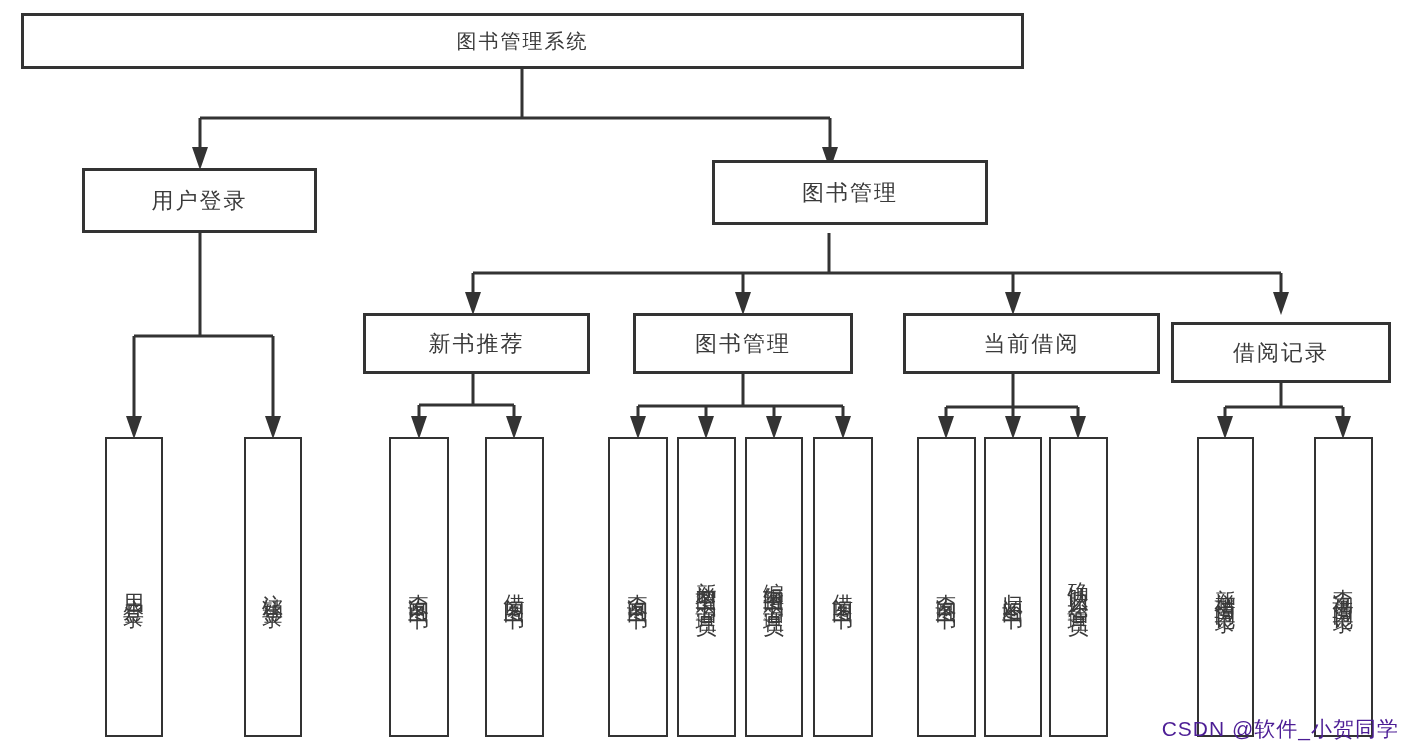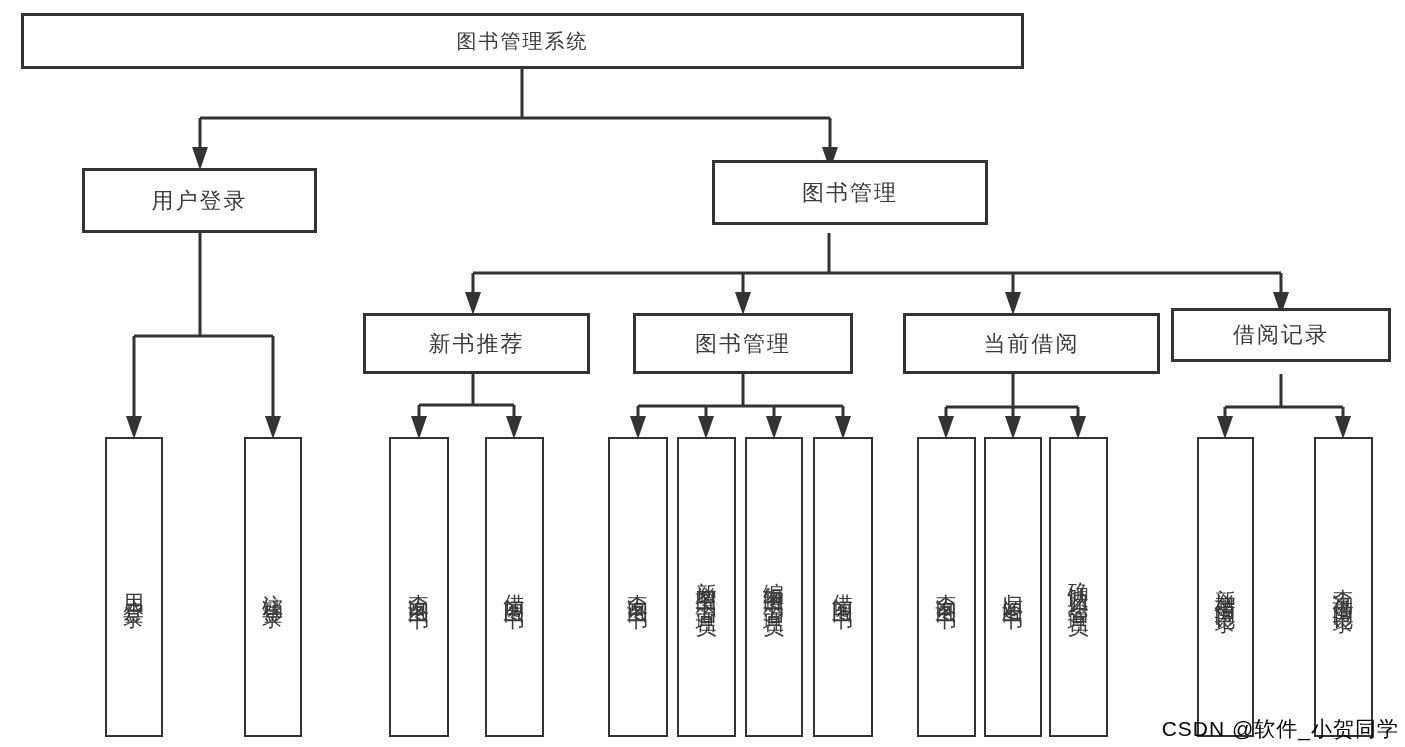--- a/index.html
+++ b/index.html
@@ -31,21 +31,21 @@
     font-size:21px;
     letter-spacing:5px;
     line-height:1;
     padding:6px 0;
   }
   .watermark{
     position:absolute;
     right:6px;
     bottom:4px;
     font-size:21px;
-    color:#000000;
+    color:#4c1d95;
     letter-spacing:1px;
     z-index:2;
     white-space:nowrap;
   }
 </style>
 </head>
 <body>
 
 <div id="canvas">
 
@@ -95,21 +95,21 @@
 
   <div class="node h" style="left:363px;top:313px;width:227px;height:61px">
     <span>新书推荐</span>
   </div>
   <div class="node h" style="left:633px;top:313px;width:220px;height:61px">
     <span>图书管理</span>
   </div>
   <div class="node h" style="left:903px;top:313px;width:257px;height:61px">
     <span>当前借阅</span>
   </div>
-  <div class="node h" style="left:1171px;top:308px;width:220px;height:54px">
+  <div class="node h" style="left:1171px;top:322px;width:220px;height:61px">
     <span>借阅记录</span>
   </div>
 
   <div class="node v" style="left:105px;top:437px;width:58px;height:300px">
     <span>用户登录</span>
   </div>
   <div class="node v" style="left:244px;top:437px;width:58px;height:300px">
     <span>注销登录</span>
   </div>
 

